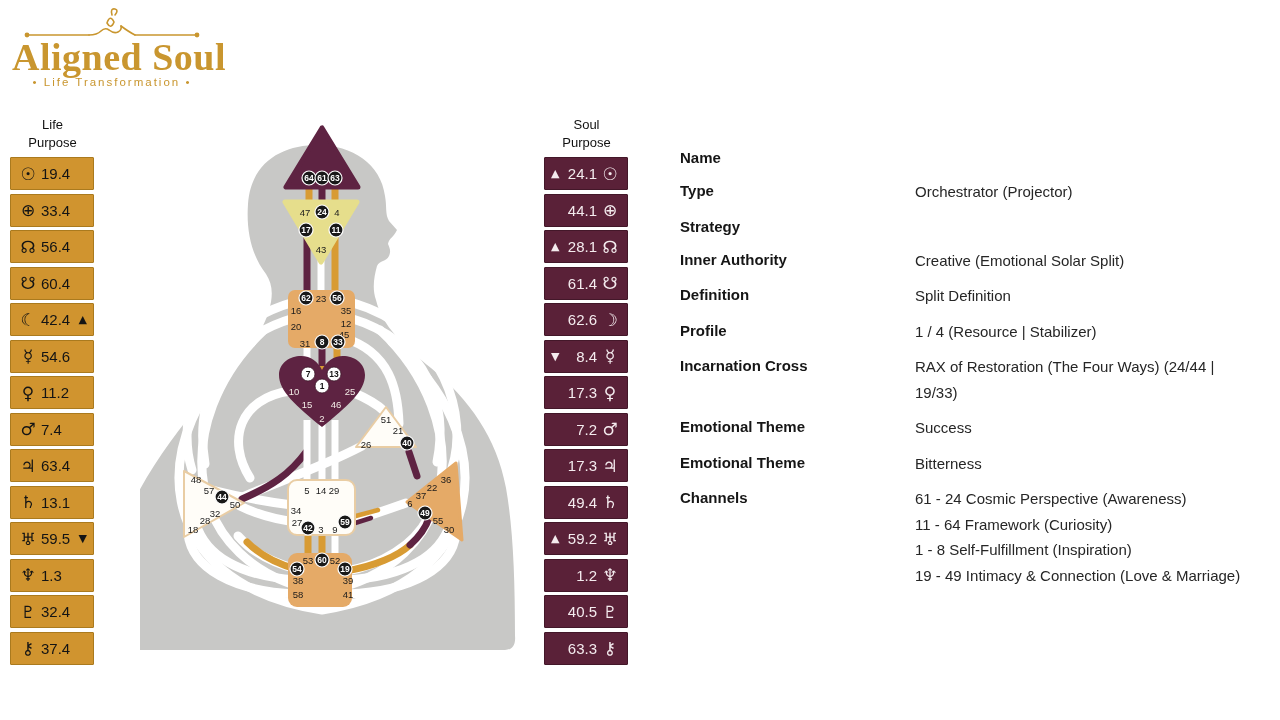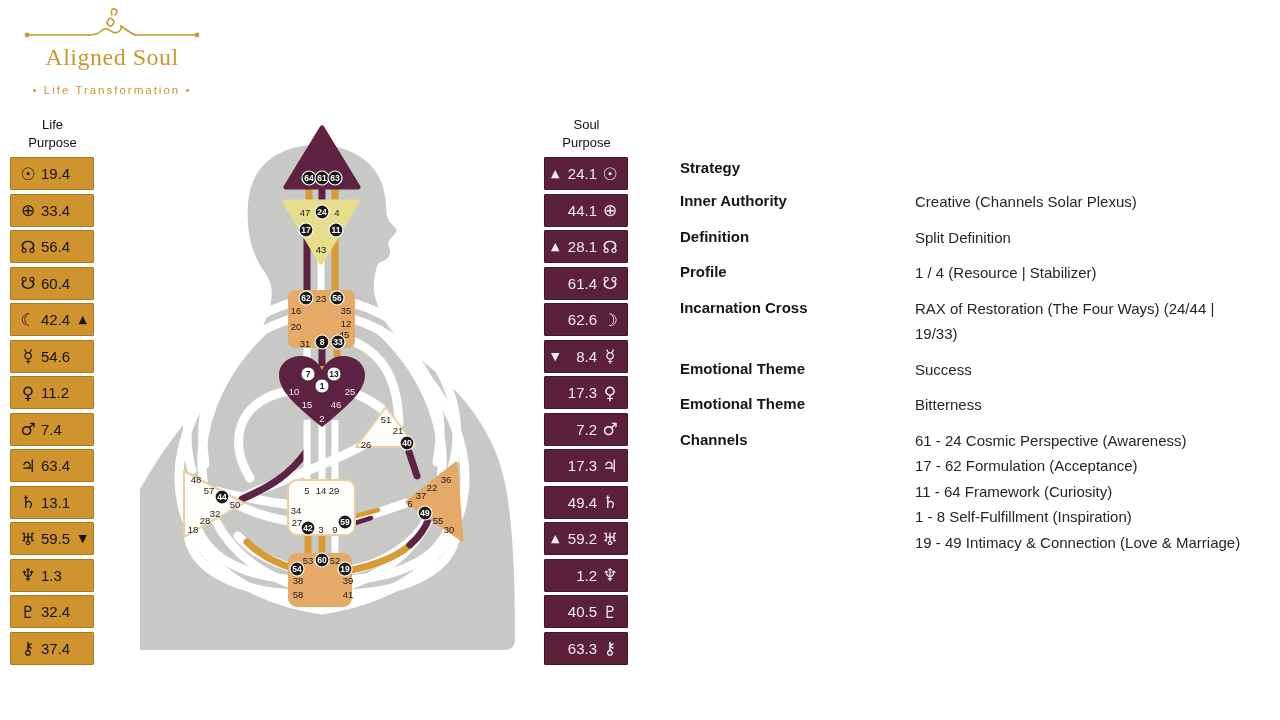--- a/index.html
+++ b/index.html
@@ -4,24 +4,24 @@
 <style>
   html,body{margin:0;padding:0;}
   body{
     width:1280px;height:720px;position:relative;background:#ffffff;
     font-family:"Liberation Sans", sans-serif;color:#1f1f1f;overflow:hidden;
   }
   
   .logo{position:absolute;left:12px;top:6px;width:200px;text-align:center;}
   .logo-flourish{display:block;margin:0 auto;}
   .logo-title{
-    font-family:"Liberation Serif", serif;font-weight:normal;font-size:24px;
+    font-family:"Liberation Serif", serif;font-weight:bold;font-size:38px;
     color:#c9962f;letter-spacing:0.5px;line-height:30px;white-space:nowrap;
   }
-  .logo-sub{font-size:11.5px;color:#c9962f;letter-spacing:2px;margin-top:12px;white-space:nowrap;}
+  .logo-sub{font-size:11.5px;color:#c9962f;letter-spacing:2px;margin-top:4px;white-space:nowrap;}
   
   .col-header{
     position:absolute;width:85px;text-align:center;font-size:13px;line-height:18px;color:#111;
   }
   .planet-col{position:absolute;width:84px;}
   .planet-row{
     height:33px;margin-bottom:3.5px;display:flex;align-items:center;
     padding:0 6px;box-sizing:border-box;border-radius:1px;
   }
   .planet-row.gold{background:#d0942f;border:1px solid #aa7a1e;color:#141414;}
@@ -240,28 +240,33 @@
     <div class="planet-row maroon">
       <span class="p-marker"></span>
       <span class="p-flex"></span>
       <span class="p-val">63.3</span>
       <span class="p-sym">⚷</span>
     </div>
   </div>
 
 <div id="details" class="details">
     <div class="detail-row">
+      <div class="detail-label">Name</div>
       <div class="detail-value"></div>
     </div>
     <div class="detail-row">
+      <div class="detail-label">Type</div>
+      <div class="detail-value">Orchestrator (Projector)</div>
+    </div>
+    <div class="detail-row">
       <div class="detail-label">Strategy</div>
     </div>
     <div class="detail-row">
       <div class="detail-label">Inner Authority</div>
-      <div class="detail-value">Creative (Channels Solar Plexus)</div>
+      <div class="detail-value">Creative (Emotional Solar Split)</div>
     </div>
     <div class="detail-row">
       <div class="detail-label">Definition</div>
       <div class="detail-value">Split Definition</div>
     </div>
     <div class="detail-row">
       <div class="detail-label">Profile</div>
       <div class="detail-value">1 / 4 (Resource | Stabilizer)</div>
     </div>
     <div class="detail-row">
@@ -273,21 +278,20 @@
       <div class="detail-value">Success</div>
     </div>
     <div class="detail-row">
       <div class="detail-label">Emotional Theme</div>
       <div class="detail-value">Bitterness</div>
     </div>
     <div class="detail-row">
       <div class="detail-label">Channels</div>
       <div class="detail-value">
         <span class="line">61 - 24 Cosmic Perspective (Awareness)</span>
-        <span class="line">17 - 62 Formulation (Acceptance)</span>
         <span class="line">11 - 64 Framework (Curiosity)</span>
         <span class="line">1 - 8 Self-Fulfillment (Inspiration)</span>
         <span class="line">19 - 49 Intimacy &amp; Connection (Love &amp; Marriage)</span>
       </div>
     </div>
   </div>
 
 <div class="bodygraph">
 <svg width="400" height="535" viewBox="140 118 400 535">
 

